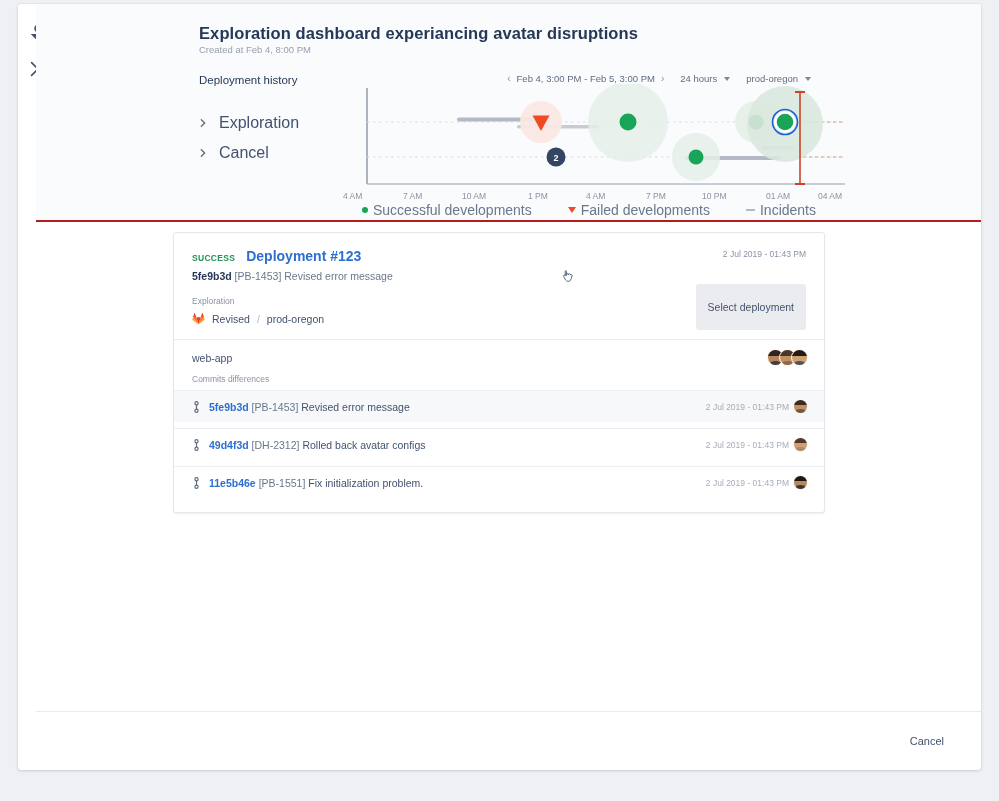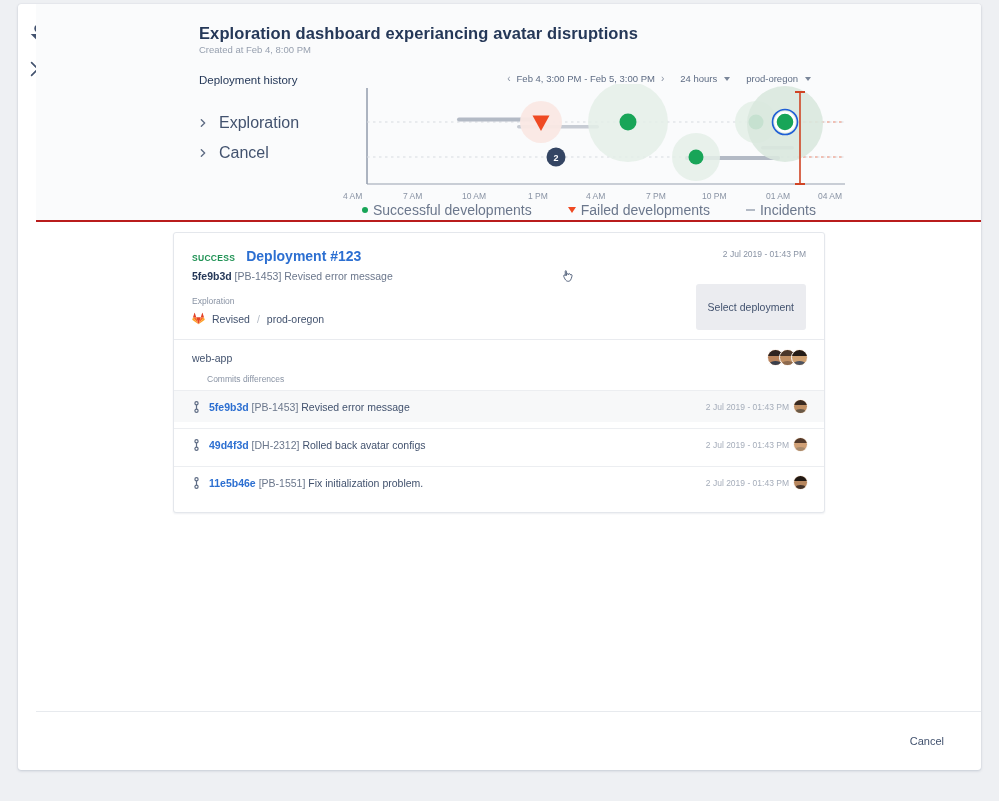--- a/index.html
+++ b/index.html
@@ -129,21 +129,21 @@
   .avatar {
     width: 17px; height: 17px; border-radius: 50%;
     border: 1.5px solid #fff; margin-left: -5px; overflow: hidden;
     background: #c9a27f; position: relative;
   }
   .avatar:first-child { margin-left: 0; }
   .avatar.sm { width: 15px; height: 15px; }
   .av-hair { position: absolute; left: 0; right: 0; top: 0; height: 40%; border-radius: 50% 50% 0 0; }
   .av-body { position: absolute; left: 12%; right: 12%; bottom: 0; height: 30%; border-radius: 50% 50% 0 0; }
 
-  .commits-label { margin-top: 10px; font-size: 8.5px; color: #8993a4; margin-left: 15px; }
+  .commits-label { margin-top: 10px; font-size: 8.5px; color: #8993a4; }
   .commit-row {
     display: flex; align-items: center; height: 32px;
     margin: 6px -18px 0 -18px; padding: 0 16px 0 18px;
     border-top: 1px solid #eceef1; position: relative;
   }
   .commit-row.alt { background: #f7f8f9; }
   .branch-icon { width: 9px; height: 12px; color: #5e6c84; flex: none; margin-right: 8px; }
   .branch-icon svg { width: 100%; height: 100%; display: block; }
   .commit-text { font-size: 10.5px; color: #42526e; }
   .commit-text .sha { color: #2c6fd1; font-weight: 700; cursor: pointer; }

